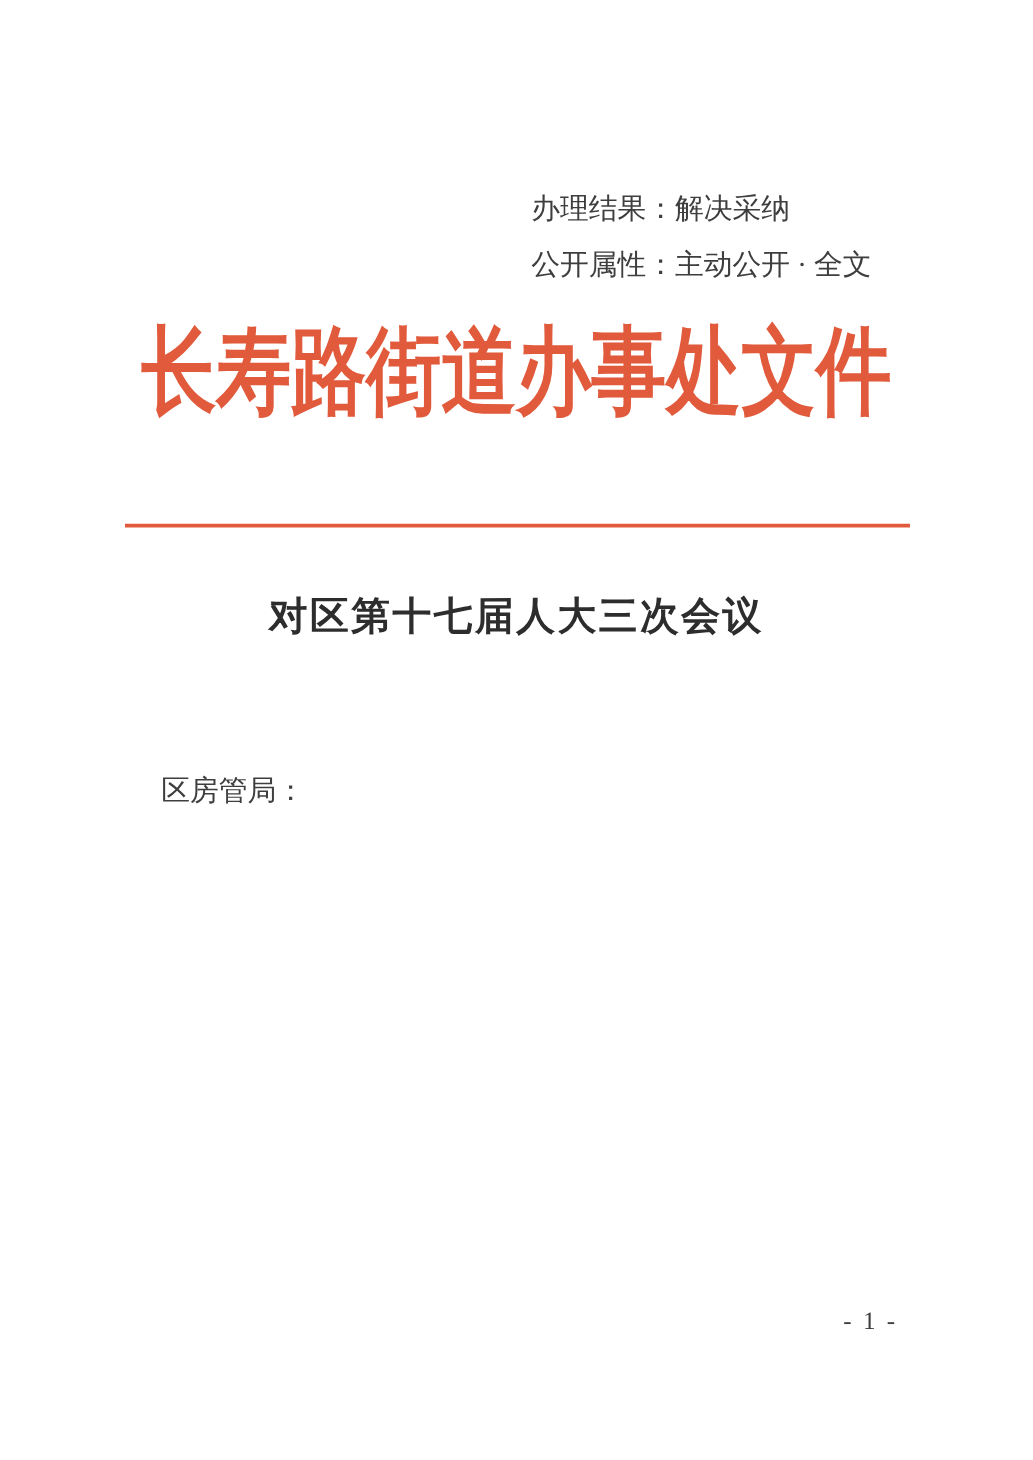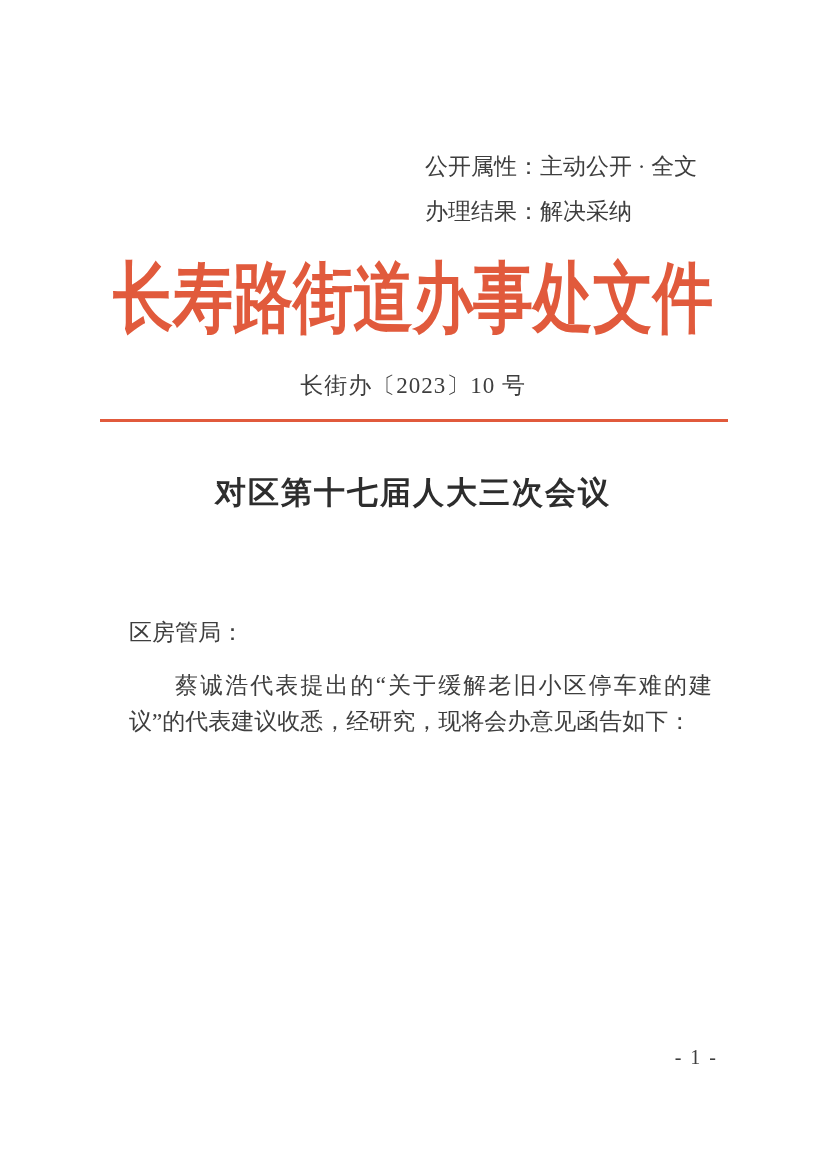--- a/index.html
+++ b/index.html
@@ -93,37 +93,35 @@
     color: var(--ink);
   }
 </style>
 </head>
 <body>
 
 <div class="page">
 
   <div class="meta">
     <div class="meta-line">
-      <span>公开属性：</span><span>主动公开 · 全文</span>
+      <span>办理结果：</span><span>解决采纳</span>
     </div>
     <div class="meta-line">
-      <span>办理结果：</span><span>解决采纳</span>
+      <span>公开属性：</span><span>主动公开 · 全文</span>
     </div>
   </div>
 
   <h1 class="letterhead">长寿路街道办事处文件</h1>
 
-  <div class="doc-number">长街办〔2023〕10 号</div>
 
   <div class="red-line"></div>
 
   <h2 class="doc-title">
     <span>对区第十七届人大三次会议</span>
   </h2>
 
   <div class="body-text">
     <p class="salutation">区房管局：</p>
-    <p class="para">蔡诚浩代表提出的“关于缓解老旧小区停车难的建议”的代表建议收悉，经研究，现将会办意见函告如下：</p>
   </div>
 
   <div class="page-number">- 1 -</div>
 
 </div>
 
 </body></html>

